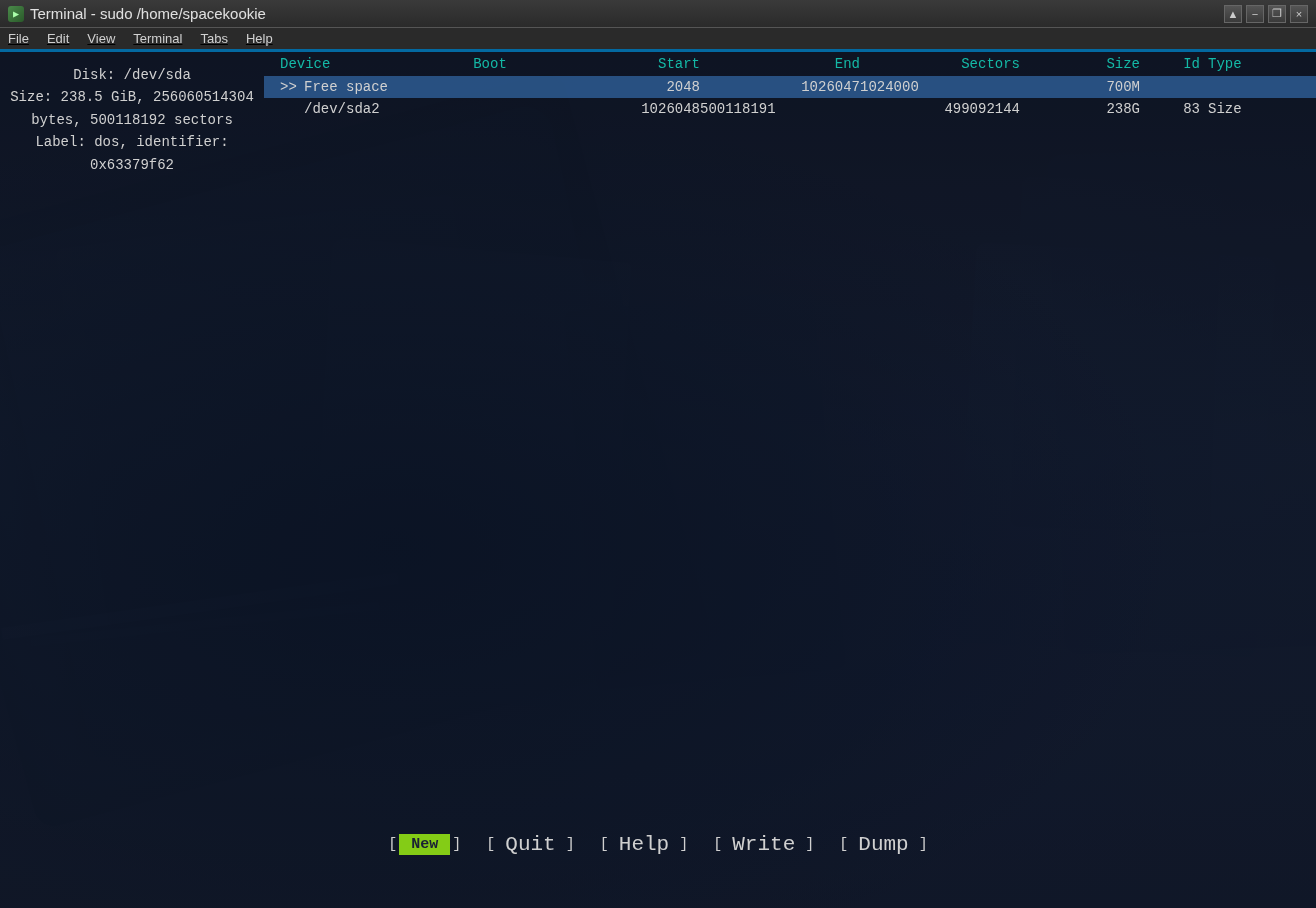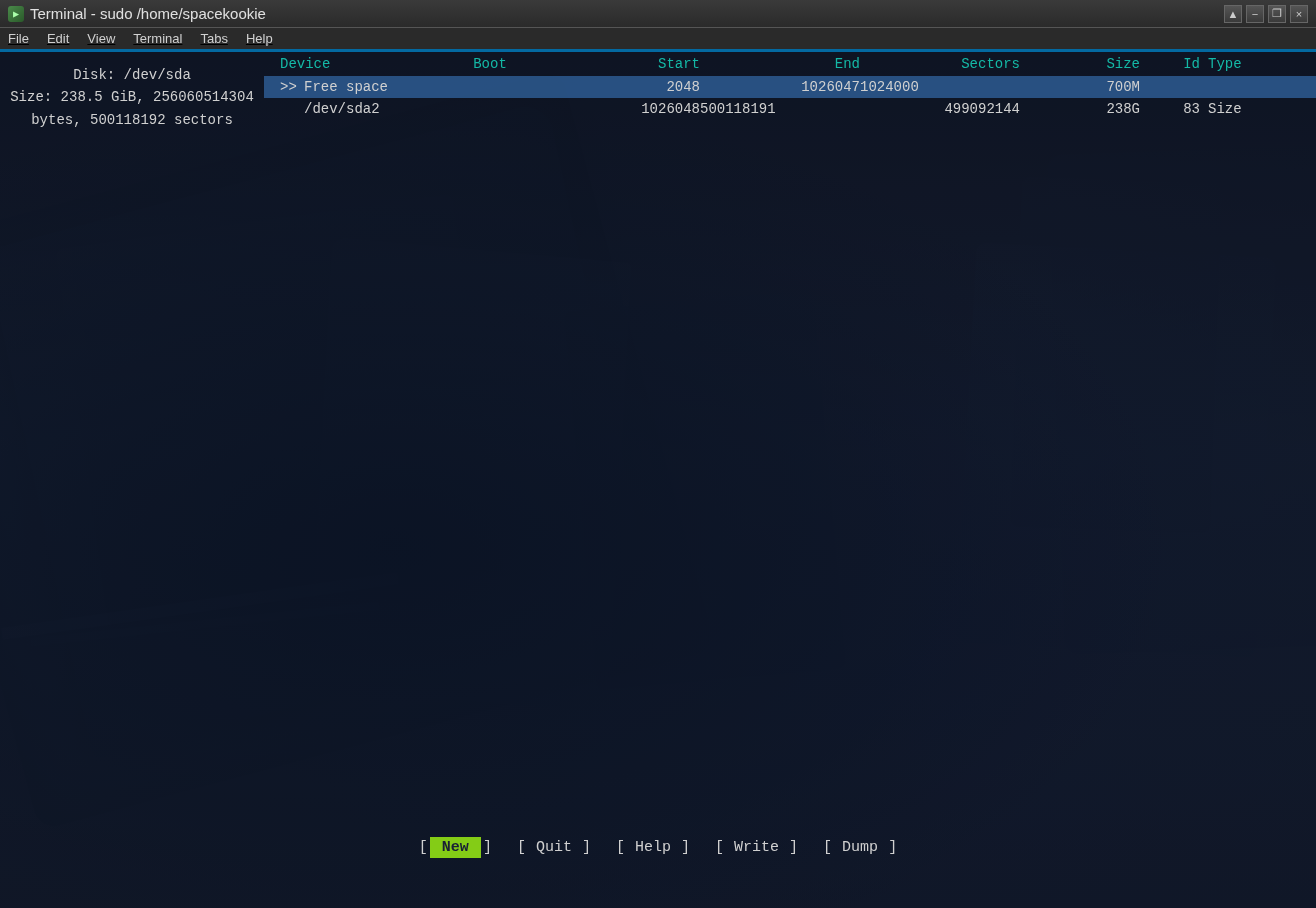--- a/index.html
+++ b/index.html
@@ -203,21 +203,21 @@
       padding: 2px 12px;
       font-size: 15px;
       font-family: 'Courier New', Courier, monospace;
       font-weight: bold;
       border: none;
       cursor: pointer;
     }
 
     .btn-text {
       color: #d0d0d0;
-      font-size: 15px;
+      font-size: 21px;
       padding: 2px 8px;
       cursor: pointer;
     }
 
     .status-bar-text {
       color: #d0d0d0;
       font-size: 14px;
       text-align: center;
     }
 
@@ -404,20 +404,21 @@
     <span class="menu-item">Terminal</span>
     <span class="menu-item">Tabs</span>
     <span class="menu-item">Help</span>
   </div>
 
   <div class="terminal-content">
 
     <div class="disk-header">
       <div>Disk: /dev/sda</div>
       <div>Size: 238.5 GiB, 256060514304 bytes, 500118192 sectors</div>
+      <div>Label: dos, identifier: 0x63379f62</div>
     </div>
 
     <div class="partition-table">
 
       <div class="table-header-row">
         <span class="td-device" style="width:160px; display:inline-block;">Device</span>
         <span class="td-boot" style="width:100px; display:inline-block; text-align:center;">Boot</span>
         <span style="width:160px; display:inline-block; text-align:right;">Start</span>
         <span style="width:160px; display:inline-block; text-align:right;">End</span>
         <span style="width:160px; display:inline-block; text-align:right;">Sectors</span>

